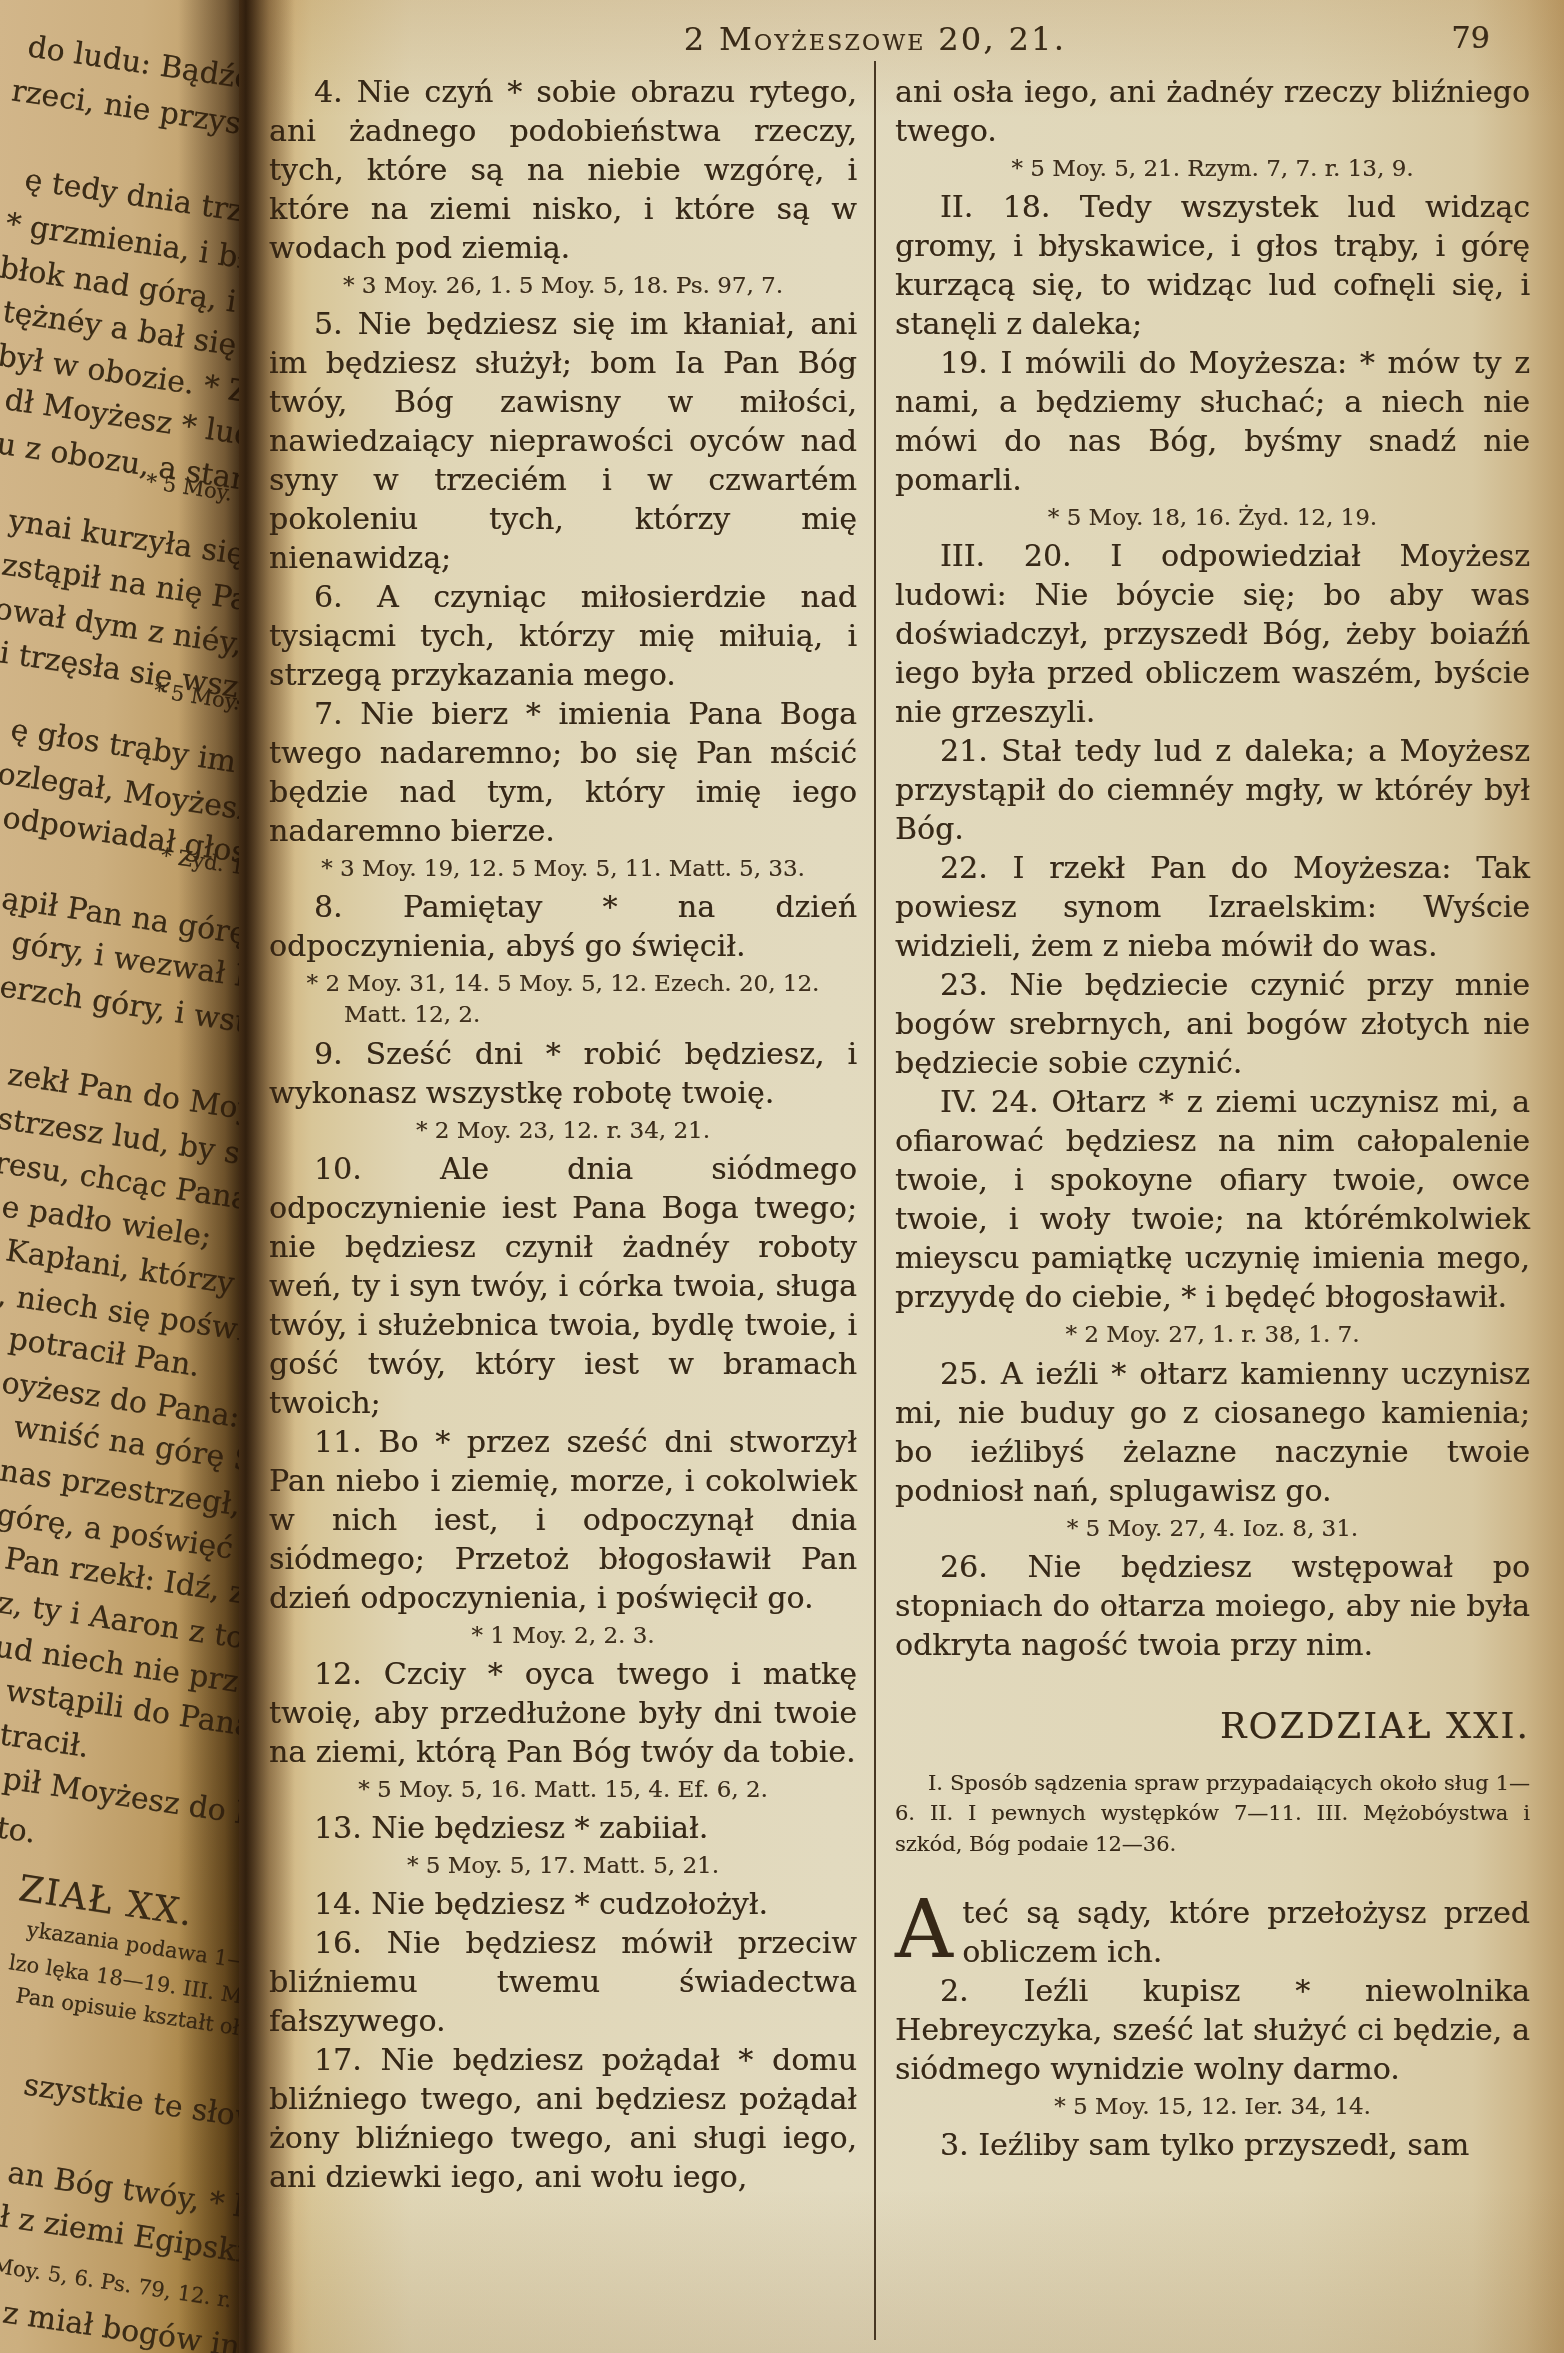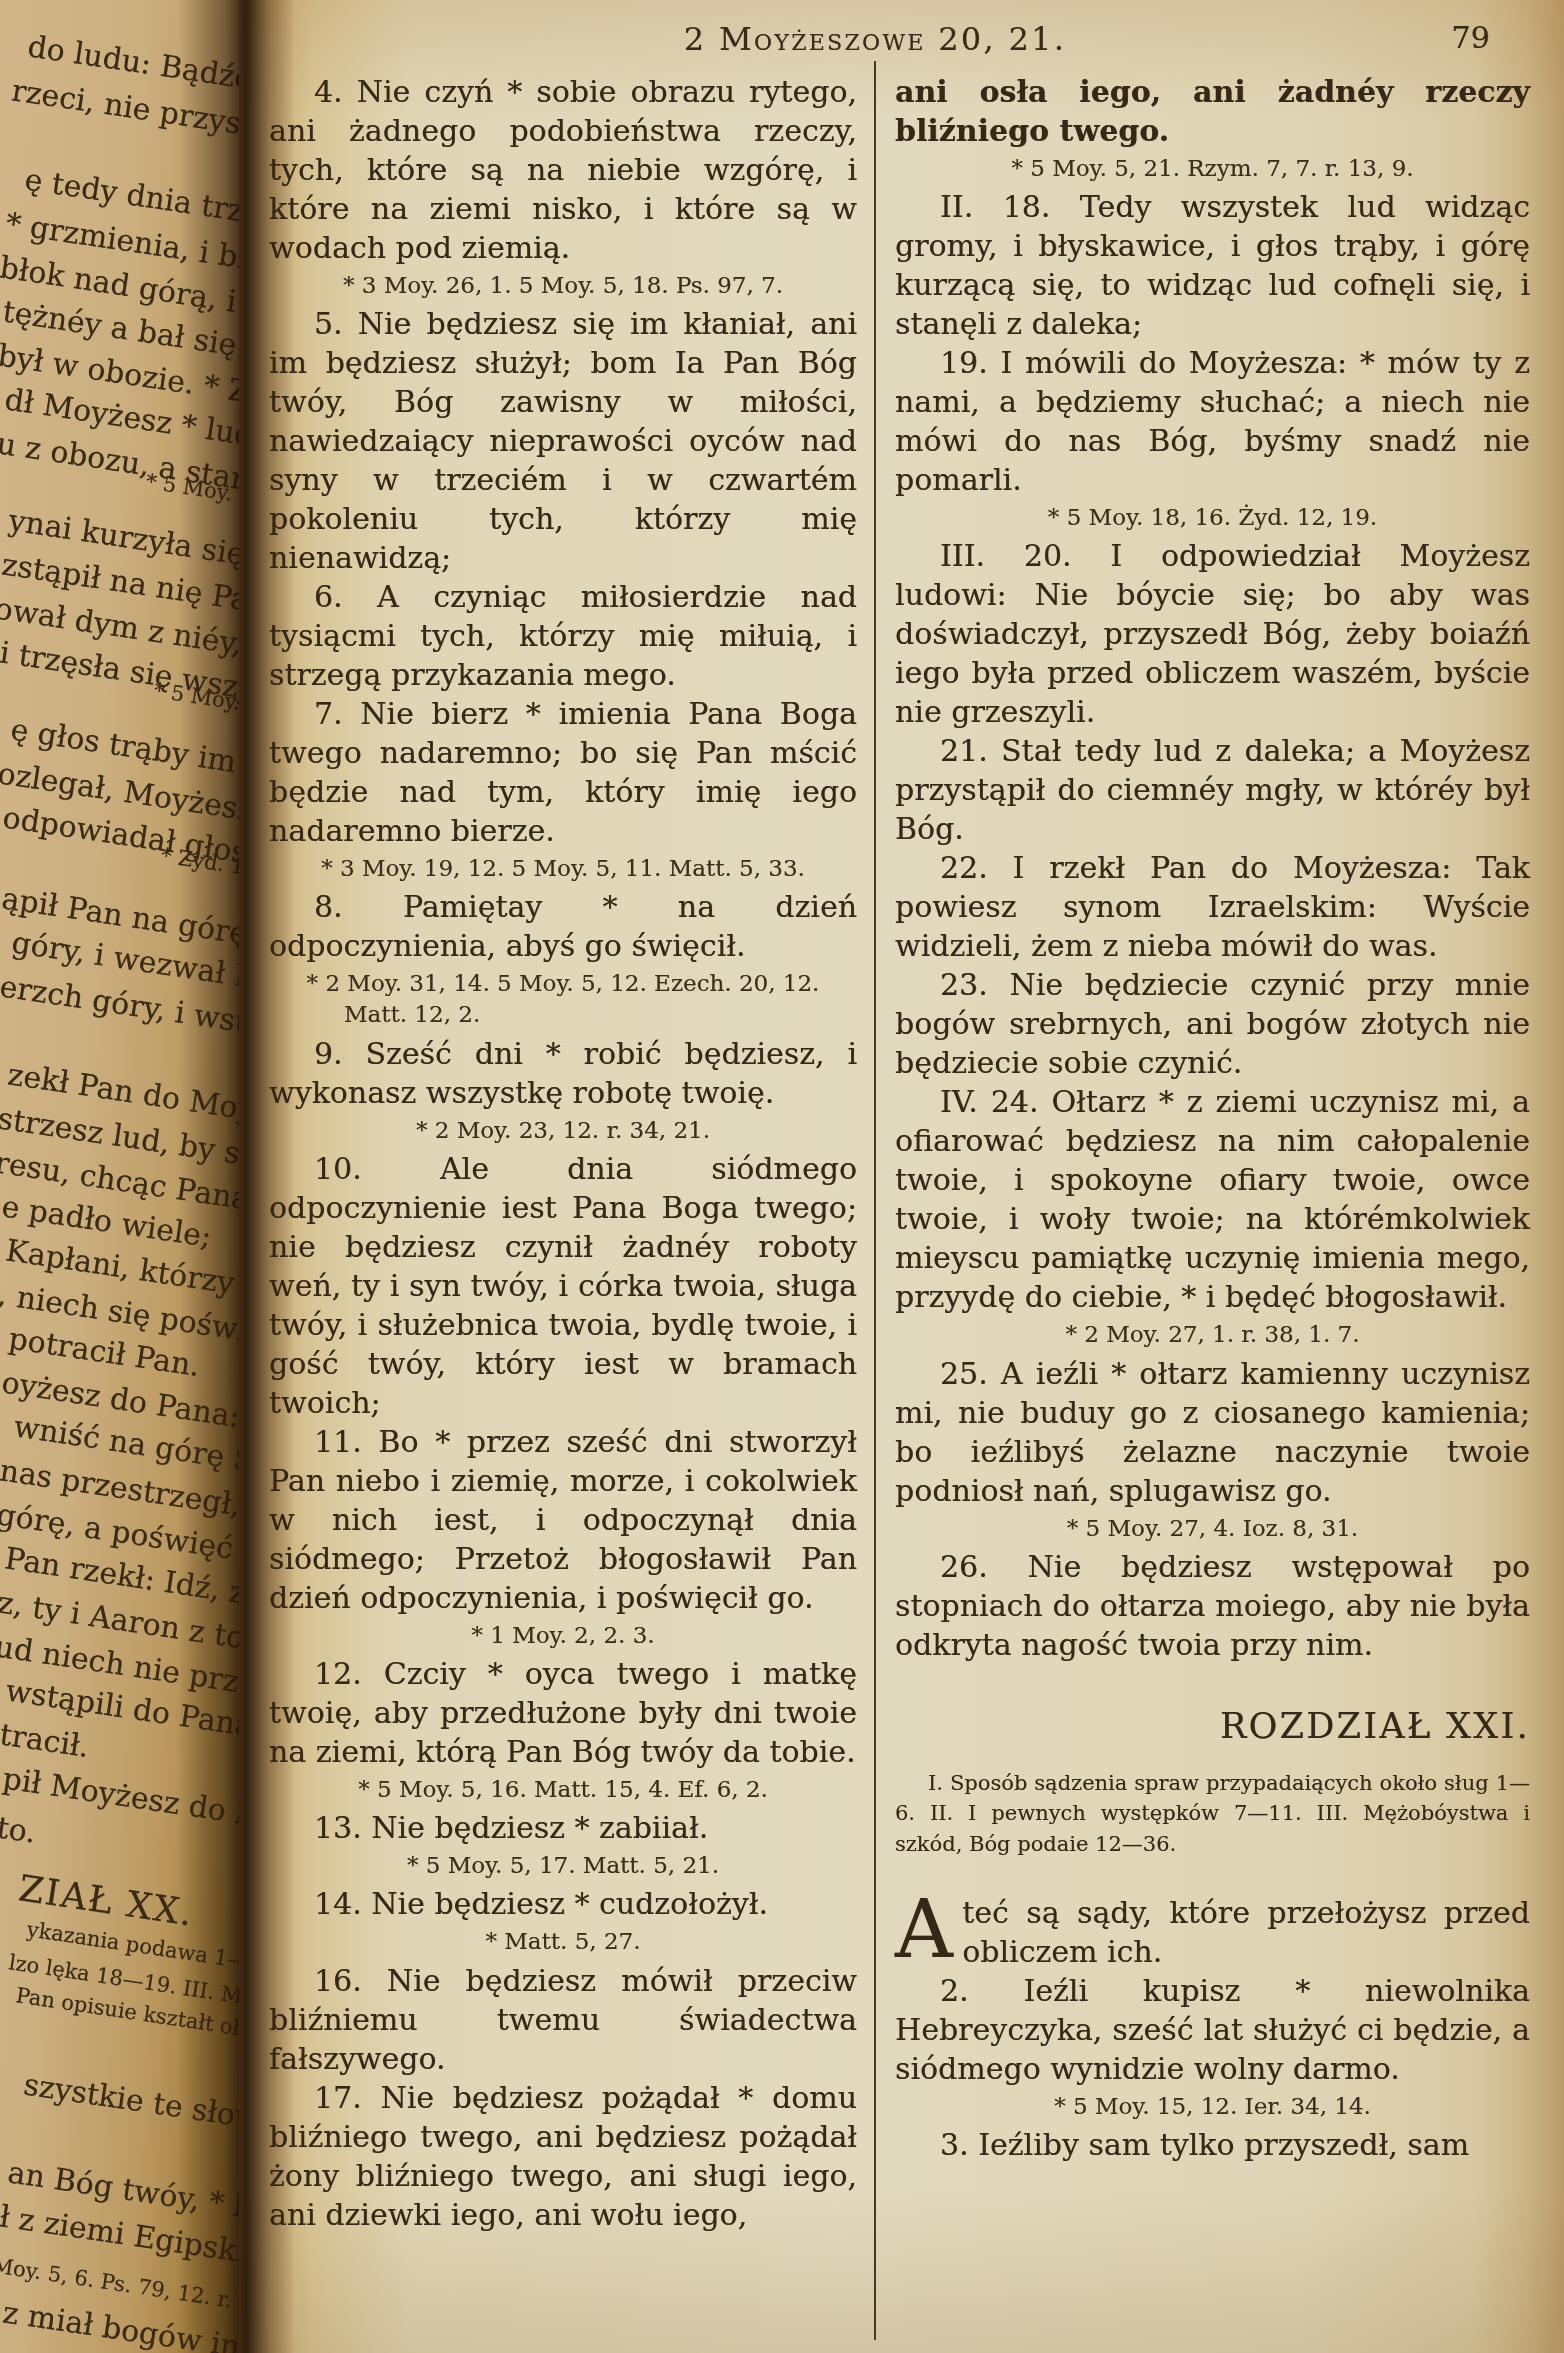--- a/index.html
+++ b/index.html
@@ -38,21 +38,21 @@
                text-shadow:0.3px 0.3px 0 rgba(58,43,24,.5);}
 
   .col-divider{position:absolute;left:635px;top:61px;width:2.3px;height:2279px;background:#473723;}
 
   .col{position:absolute;top:72px;}
   .col-left {left:30px;width:588px;}
   .col-right{left:656px;width:635px;}
 
   .verse{margin:0;font-size:30px;line-height:39px;text-align:justify;text-indent:45px;
          text-shadow:0.3px 0.3px 0 rgba(54,40,23,.55);}
-  .verse.noindent{text-indent:0;font-weight:bold;}
+  .verse.noindent{text-indent:0;}
   .ref{margin:3.1px 0;font-size:23px;line-height:31px;color:#3d2e1c;
        text-shadow:0.2px 0.2px 0 rgba(61,46,28,.5);}
   .ref-line.r{text-align:center;}
   .ref-line.l{text-align:left;padding-left:75px;}
   .chapter-heading{margin:42px 0 22px;font-size:35px;font-weight:normal;text-align:right;
                    letter-spacing:2.3px;text-shadow:0.4px 0.4px 0 rgba(54,40,23,.6);}
   .summary{margin:0;font-size:21px;line-height:30.5px;text-align:justify;text-indent:33px;
            text-shadow:0.2px 0.2px 0 rgba(61,46,28,.45);}
   .dropcap-para{margin:34px 0 0;font-size:30px;line-height:39px;text-align:justify;text-indent:0;
                 text-shadow:0.3px 0.3px 0 rgba(54,40,23,.55);}
@@ -152,23 +152,20 @@
         </div>
         <p class="verse">12. Czciy * oyca twego i matkę twoię, aby przedłużone były dni twoie na ziemi, którą Pan Bóg twóy da tobie.</p>
         <div class="ref">
           <div class="ref-line r">* 5 Moy. 5, 16.  Matt. 15, 4.  Ef. 6, 2.</div>
         </div>
         <p class="verse">13. Nie będziesz * zabiiał.</p>
         <div class="ref">
           <div class="ref-line r">* 5 Moy. 5, 17.  Matt. 5, 21.</div>
         </div>
         <p class="verse">14. Nie będziesz * cudzołożył.</p>
-        <div class="ref">
-          <div class="ref-line r">* Matt. 5, 27.</div>
-        </div>
         <p class="verse">16. Nie będziesz mówił przeciw bliźniemu twemu świadectwa fałszywego.</p>
         <p class="verse">17. Nie będziesz pożądał * domu bliźniego twego, ani będziesz pożądał żony bliźniego twego, ani sługi iego, ani dziewki iego, ani wołu iego,</p>
       </div>
     <div class="col col-right" id="col-right">
         <p class="verse noindent">ani osła iego, ani żadnéy rzeczy bliźniego twego.</p>
         <div class="ref">
           <div class="ref-line r">* 5 Moy. 5, 21.  Rzym. 7, 7.  r. 13, 9.</div>
         </div>
         <p class="verse">II. 18. Tedy wszystek lud widząc gromy, i błyskawice, i głos trąby, i górę kurzącą się, to widząc lud cofnęli się, i stanęli z daleka;</p>
         <p class="verse">19. I mówili do Moyżesza: * mów ty z nami, a będziemy słuchać; a niech nie mówi do nas Bóg, byśmy snadź nie pomarli.</p>

